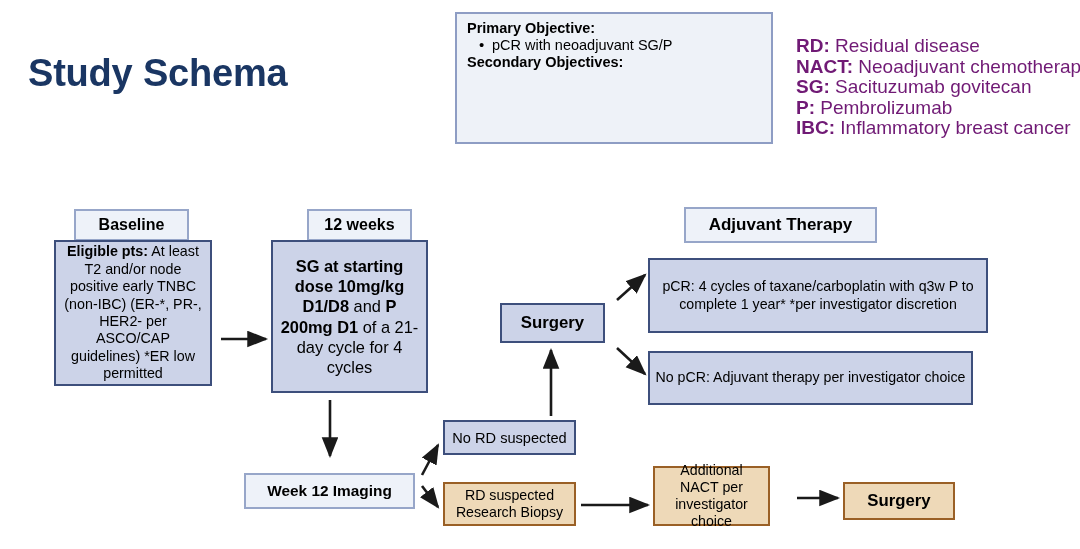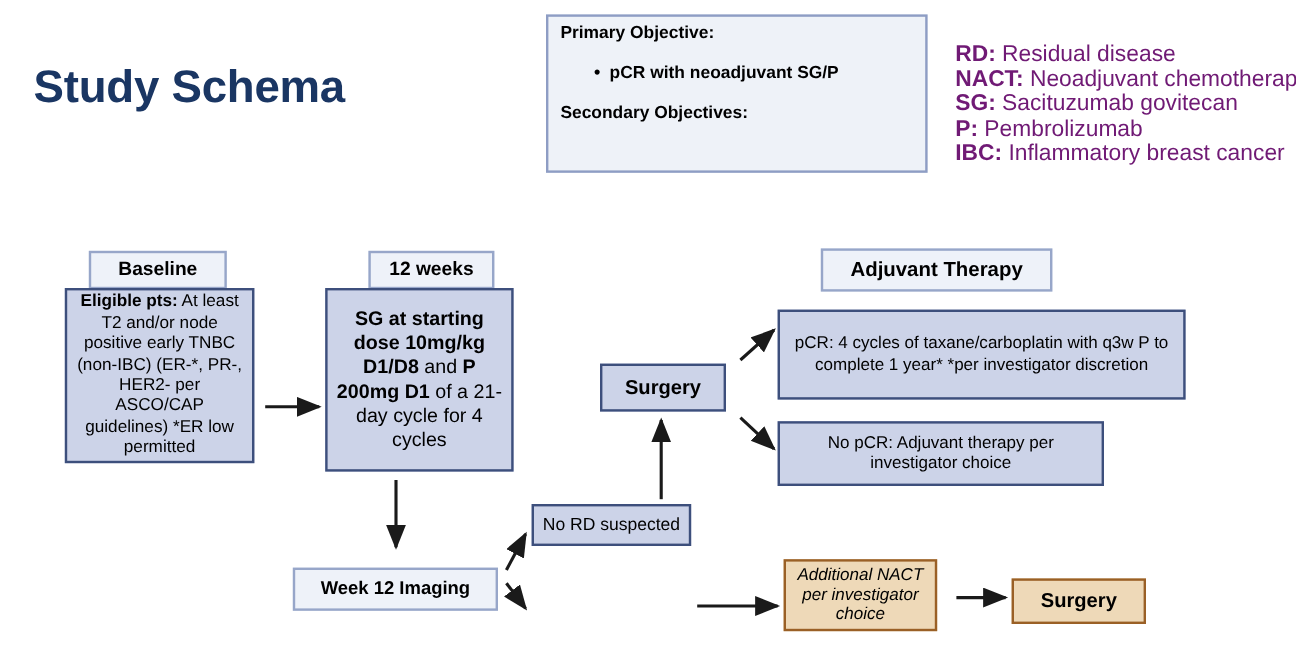--- a/index.html
+++ b/index.html
@@ -36,24 +36,23 @@
     border: 2px solid #8e9dc4;
     padding: 6px 8px 4px 10px;
   }
   .obj-head {
     font-size: 14.5px;
     font-weight: bold;
     color: #000;
     line-height: 17px;
   }
   .obj-list {
-    margin: 16px;
+    margin: 0;
     padding-left: 25px;
     list-style: none;
-    font-weight: bold;
   }
   .obj-list li {
     font-size: 14.5px;
     line-height: 17.2px;
     color: #000;
     position: relative;
   }
   .obj-list li:before {
     content: "\2022";
     position: absolute;
@@ -123,38 +122,38 @@
   }
   #box-surgery-mid {
     left: 500px; top: 303px; width: 105px; height: 40px;
     font-size: 16.8px; font-weight: bold;
   }
   #box-pcr {
     left: 648px; top: 258px; width: 340px; height: 75px;
     font-size: 14.2px; line-height: 17.4px;
   }
   #box-nopcr {
-    left: 648px; top: 351px; width: 272px; height: 54px;
+    left: 648px; top: 351px; width: 325px; height: 54px;
     font-size: 14.2px; line-height: 17.4px;
   }
   #box-imaging {
     left: 244px; top: 462px; width: 171px; height: 36px;
     font-size: 15.4px;
   }
   #box-nord {
     left: 443px; top: 420px; width: 133px; height: 35px;
     font-size: 14.6px;
   }
   #box-rdsus {
     left: 443px; top: 482px; width: 133px; height: 44px;
     font-size: 14.2px; line-height: 16.8px;
   }
   #box-addnact {
-    left: 653px; top: 466px; width: 128px; height: 60px;
-    font-size: 14.2px; line-height: 16.8px; font-style: italic;
+    left: 653px; top: 466px; width: 117px; height: 60px;
+    font-size: 14.2px; line-height: 16.8px;
   }
   #box-surgery-end {
     left: 843px; top: 482px; width: 112px; height: 38px;
     font-size: 16.8px; font-weight: bold;
   }
 
   
   #arrows { left: 0; top: 0; width: 1080px; height: 549px; pointer-events: none; }
 </style>
 </head>
@@ -205,20 +204,21 @@
   <div class="abs blue-box" id="box-surgery-mid">Surgery</div>
 
   <div class="abs blue-box" id="box-pcr">pCR: 4 cycles of taxane/carboplatin with q3w P to complete 1 year* *per investigator discretion</div>
 
   <div class="abs blue-box" id="box-nopcr">No pCR: Adjuvant therapy per investigator choice</div>
 
   <div class="abs hdr-box" id="box-imaging">Week 12 Imaging</div>
 
   <div class="abs blue-box" id="box-nord">No RD suspected</div>
 
+  <div class="abs tan-box" id="box-rdsus">RD suspected Research Biopsy</div>
 
   <div class="abs tan-box" id="box-addnact">Additional NACT per investigator choice</div>
 
   <div class="abs tan-box" id="box-surgery-end">Surgery</div>
 
   <svg class="abs" id="arrows" viewBox="0 0 1080 549" width="1080" height="549">
     <defs>
       <marker id="ah" markerWidth="9" markerHeight="9" refX="7.2" refY="3.2" orient="auto" markerUnits="strokeWidth">
         <path d="M0,0 L8,3.2 L0,6.4 z" fill="#1a1a1a"></path>
       </marker>

